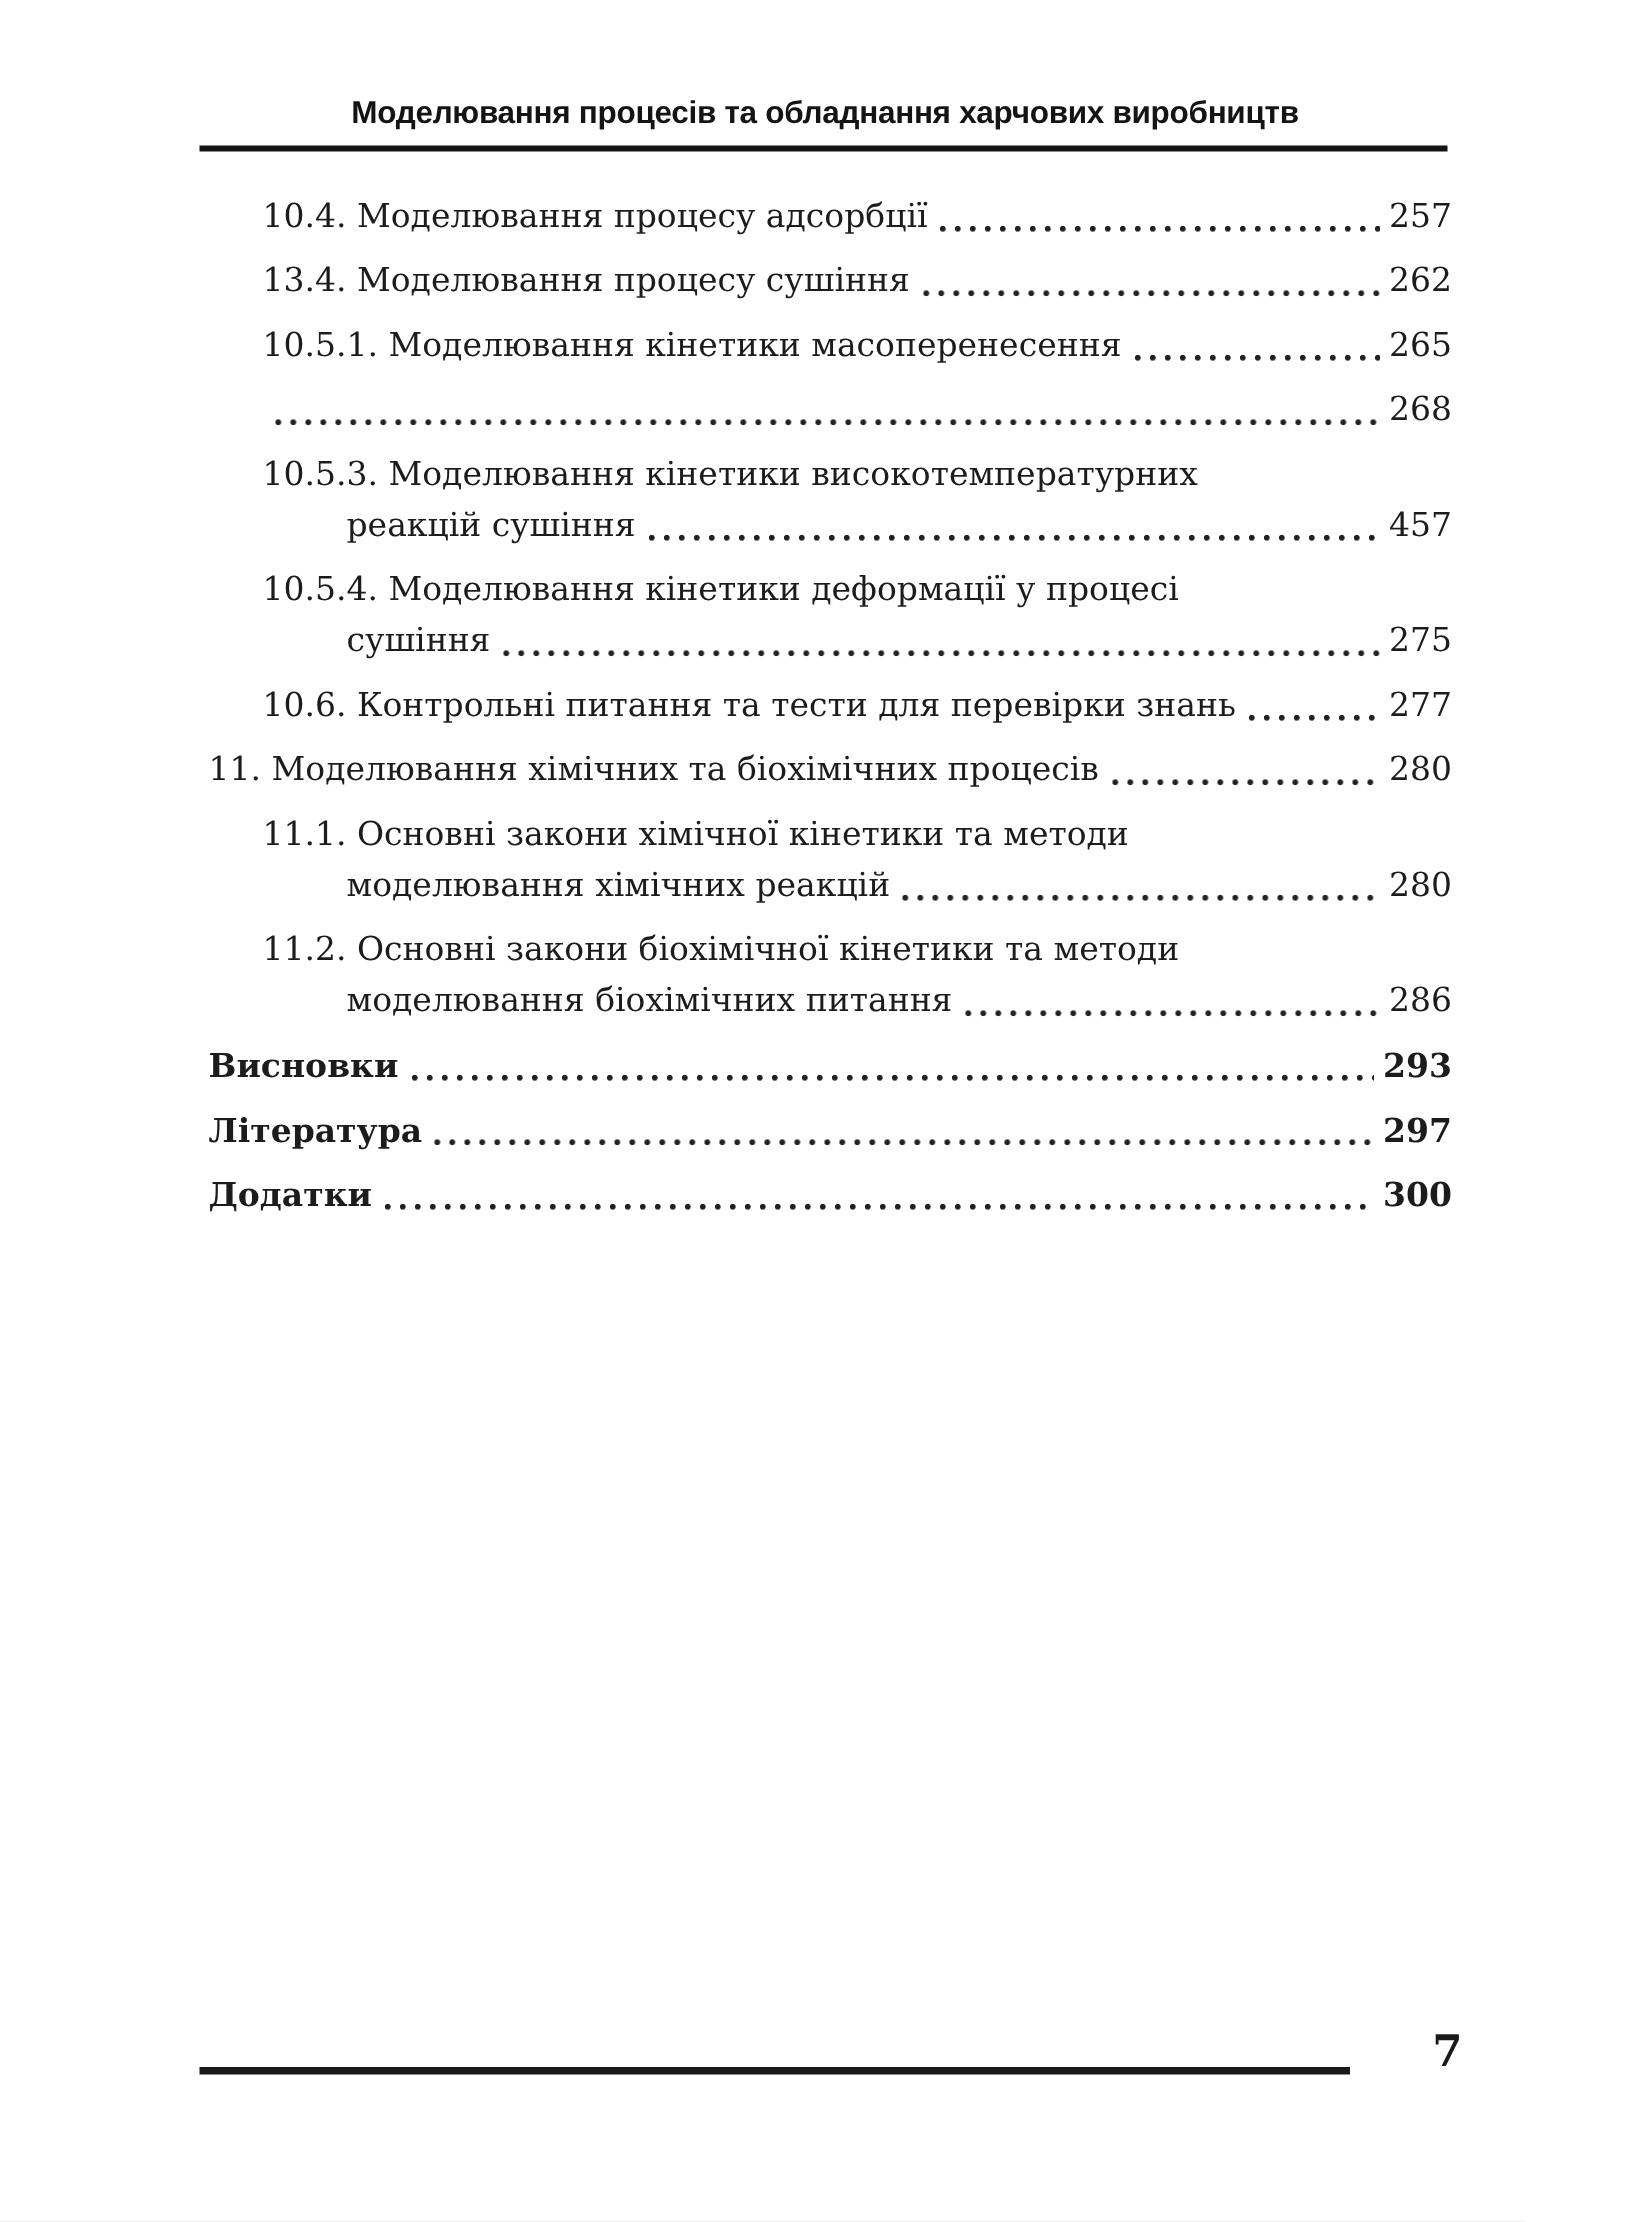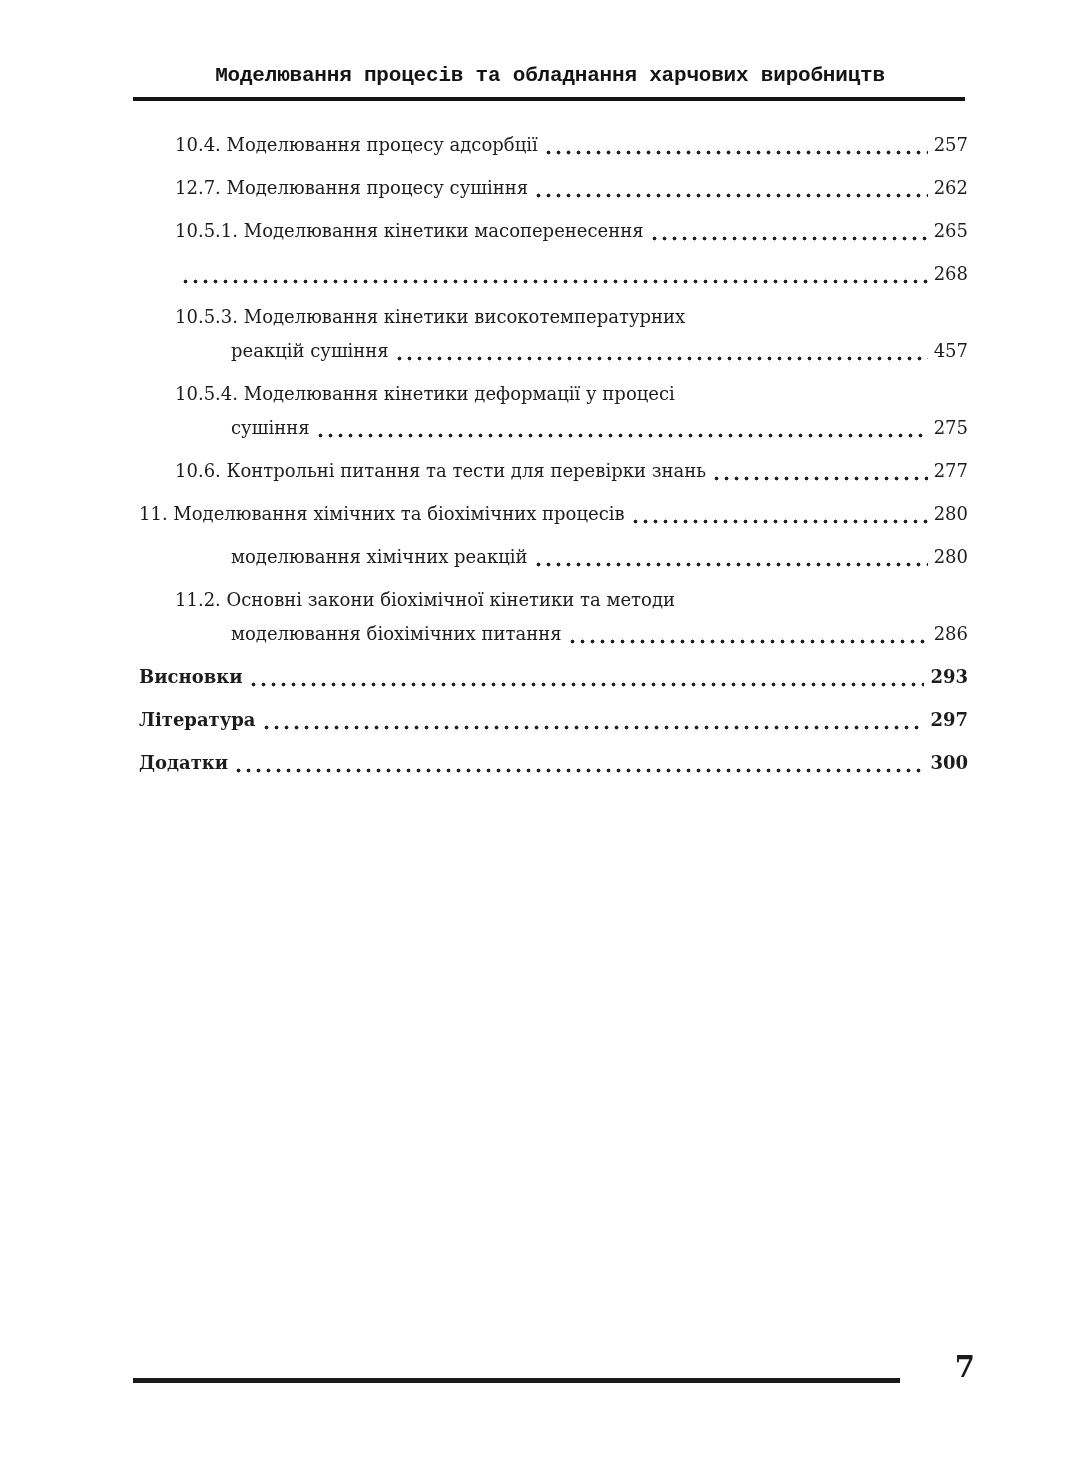--- a/index.html
+++ b/index.html
@@ -11,35 +11,35 @@
     color:#1c1c1c;
     font-family:"DejaVu Serif","Liberation Serif",serif;
     overflow:hidden;
   }
   
   .header{
     position:absolute;left:133px;right:120px;top:64px;
     text-align:center;
   }
   .header-title{
-    font-family:Liberation Mono, monospace;
+    font-family:Liberation Sans, sans-serif;
     font-weight:bold;
     font-size:21px;
     letter-spacing:-0.2px;
     color:#141414;
     white-space:nowrap;
   }
   .header-rule{
     position:absolute;left:133px;right:122px;top:97px;
     height:4px;background:#141414;
   }
   
   .toc{
     position:absolute;left:139px;right:119px;top:128px;
-    font-size:18px;
+    font-size:22px;
   }
   .row{
     display:flex;
     align-items:baseline;
     line-height:34px;
     margin-bottom:9px;
   }
   .entry{margin-bottom:9px;text-align:right;}
   .entry .row{margin-bottom:0;}
   .ind-a{padding-left:36px;}   
@@ -81,21 +81,21 @@
 
   <div class="toc">
 
     <div class="row ind-a">
       <span class="lbl">10.4. Моделювання процесу адсорбції</span>
       <span class="leader"></span>
       <span class="pg">257</span>
     </div>
 
     <div class="row ind-a">
-      <span class="lbl">12.7. Моделювання процесу сушіння</span>
+      <span class="lbl">13.4. Моделювання процесу сушіння</span>
       <span class="leader"></span>
       <span class="pg">262</span>
     </div>
 
     <div class="row ind-a">
       <span class="lbl">10.5.1. Моделювання кінетики масоперенесення</span>
       <span class="leader"></span>
       <span class="pg">265</span>
     </div>
 
@@ -132,20 +132,23 @@
       <span class="pg">277</span>
     </div>
 
     <div class="row gap-before">
       <span class="lbl">11. Моделювання хімічних та біохімічних процесів</span>
       <span class="leader"></span>
       <span class="pg">280</span>
     </div>
 
     <div class="entry">
+      <div class="row ind-a">
+        <span class="lbl">11.1. Основні закони хімічної кінетики та методи</span>
+      </div>
       <div class="row ind-b">
         <span class="lbl">моделювання хімічних реакцій</span>
         <span class="leader"></span>
         <span class="pg">280</span>
       </div>
     </div>
 
     <div class="entry">
       <div class="row ind-a">
         <span class="lbl">11.2. Основні закони біохімічної кінетики та методи</span>

